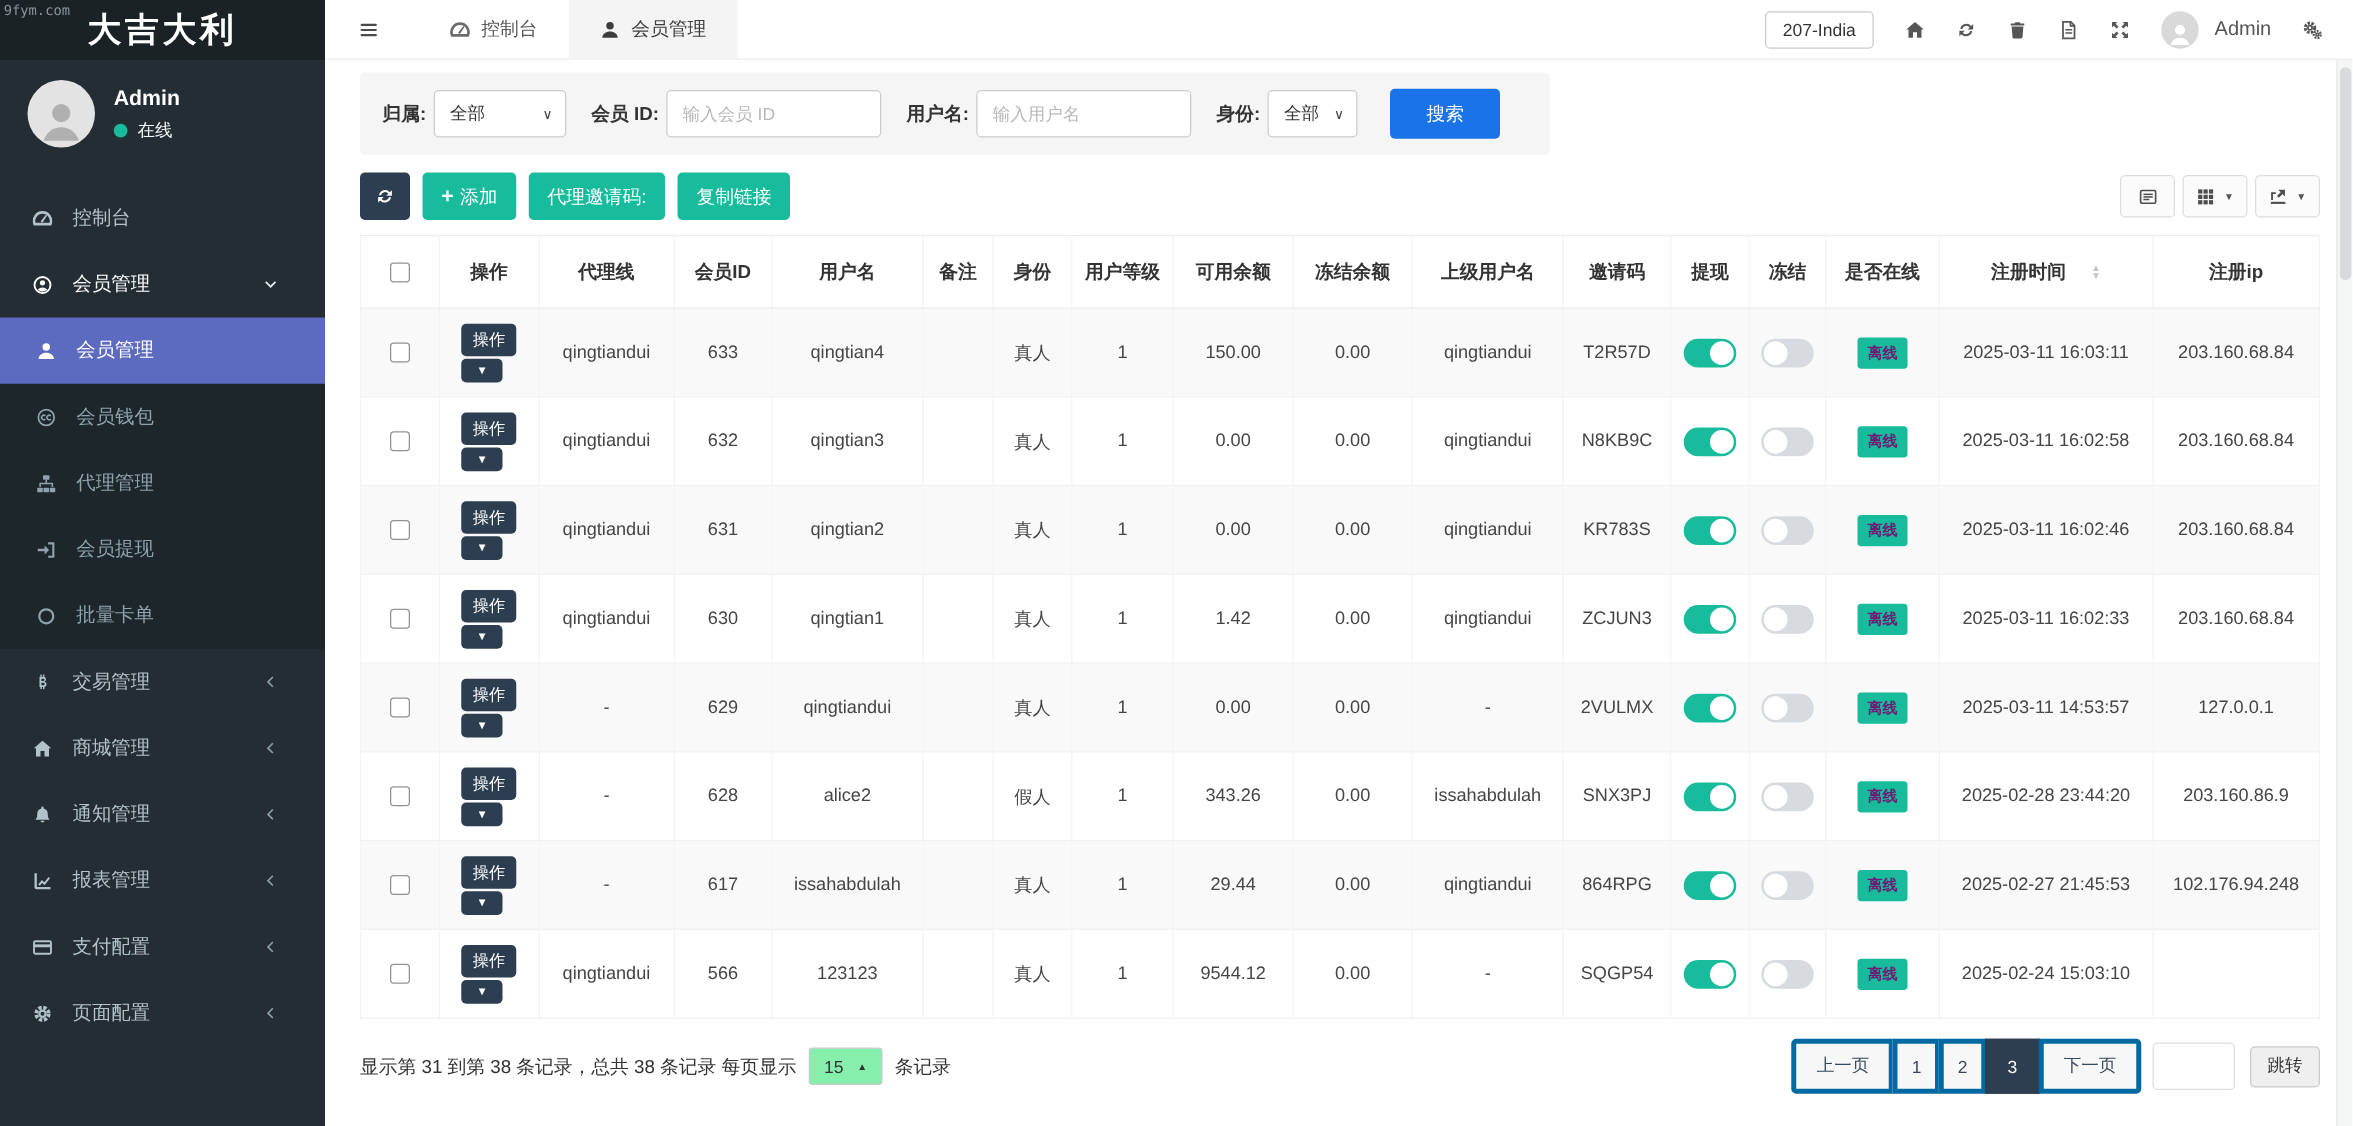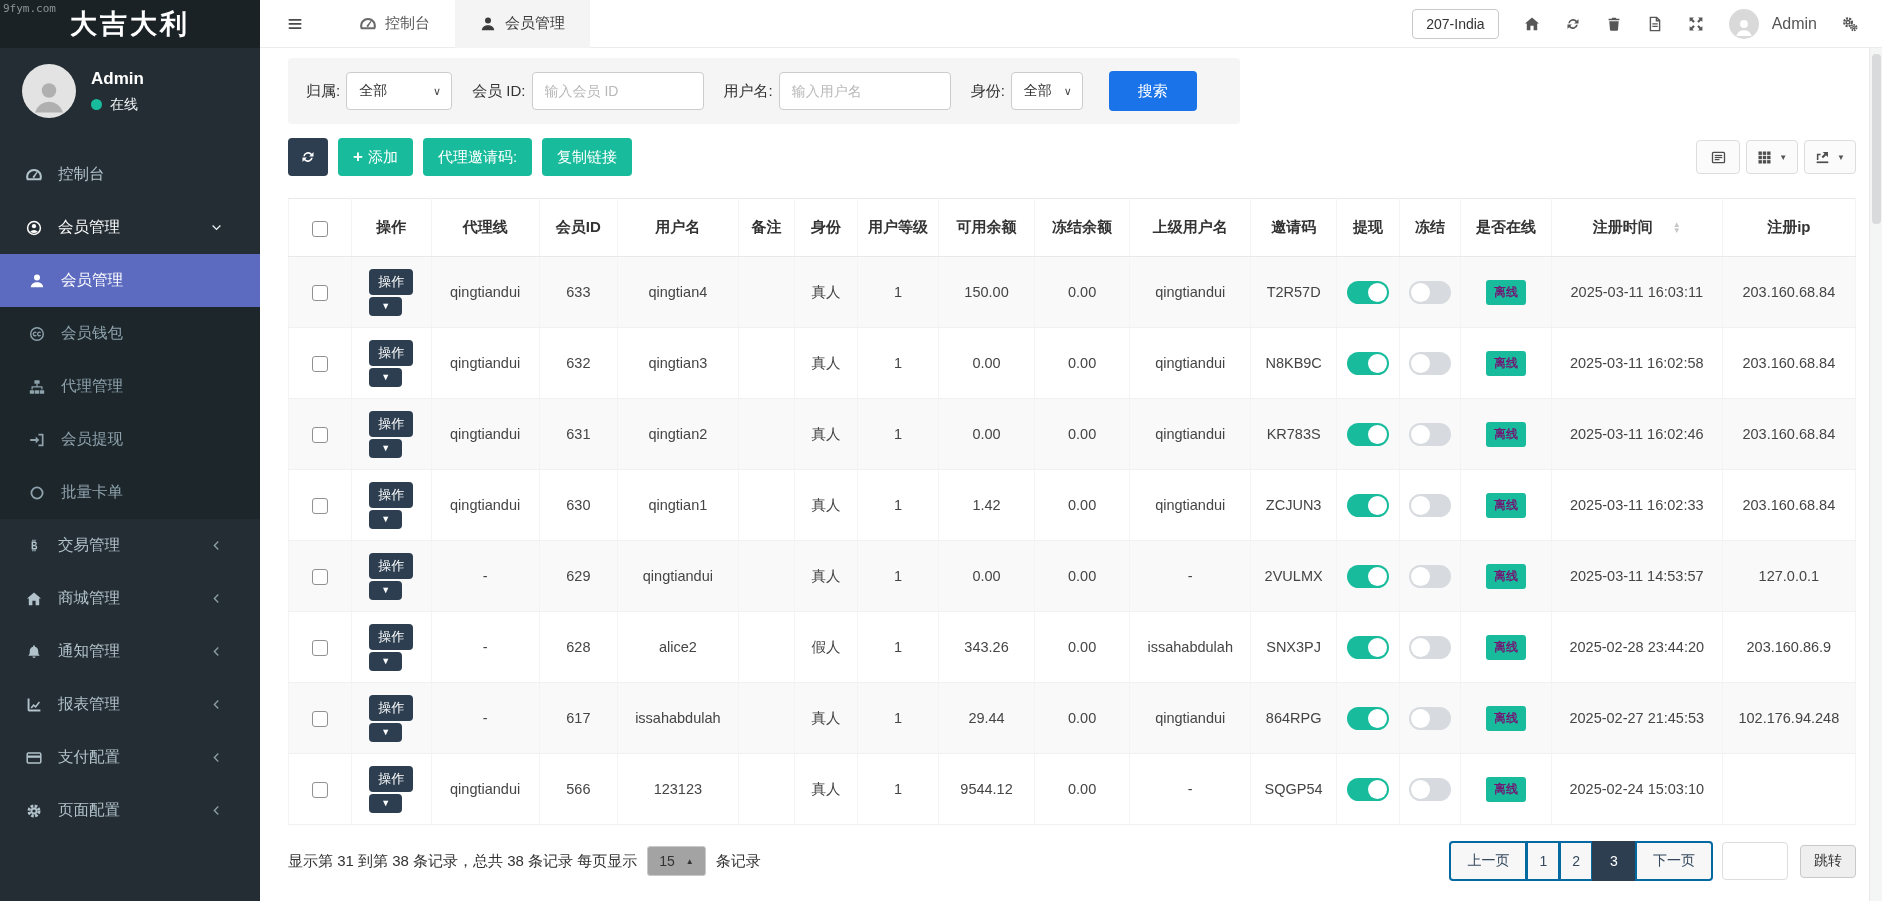--- a/index.html
+++ b/index.html
@@ -50,40 +50,40 @@
   .region-btn{border:1px solid #c9c9c9;background:#fff;border-radius:4px;padding:6px 13px;font-size:14px;color:#333;cursor:pointer}
   .nav-icon{color:#565656;display:flex;cursor:pointer}
   .nav-icon svg{width:16px;height:16px}
   .avatar-sm{width:30px;height:30px;border-radius:50%;background:#d9d9d9;display:flex;align-items:center;justify-content:center;overflow:hidden;color:#fff}
   .avatar-sm svg{width:22px;height:22px;margin-top:6px}
   .admin-name{font-size:16px;color:#555;margin-left:-12px}
 
   
   .content{flex:1;padding:10px 26px 0 28px;position:relative}
   .filter-bar{background:#f5f5f5;border-radius:4px;height:66px;width:952px;display:flex;align-items:center;padding:0 16px;gap:6px}
-  .flabel{font-size:15px;font-weight:normal;color:#333;white-space:nowrap;margin-left:14px}
+  .flabel{font-size:15px;font-weight:bold;color:#333;white-space:nowrap;margin-left:14px}
   .flabel:first-child{margin-left:2px}
   .fselect{height:38px;width:106px;background:#fff;border:1px solid #ccc;border-radius:4px;display:flex;align-items:center;justify-content:space-between;padding:0 10px 0 12px;font-size:14px;color:#333;cursor:pointer}
   .fselect.small{width:72px}
   .sel-caret{font-size:11px;color:#444}
   .finput{height:38px;width:172px;border:1px solid #ccc;border-radius:4px;background:#fff;padding:0 12px;font-size:14px;color:#333;outline:none}
   .finput::placeholder{color:#b8b8b8}
   .btn-search{margin-left:20px;width:88px;height:40px;background:var(--blue);border:none;border-radius:4px;color:#fff;font-size:15px;cursor:pointer}
 
   .toolbar{display:flex;align-items:center;margin-top:14px}
   .btn-dark{width:40px;height:38px;background:var(--navy);border:none;border-radius:4px;color:#fff;display:flex;align-items:center;justify-content:center;cursor:pointer}
   .btn-green{height:38px;background:var(--teal);border:none;border-radius:4px;color:#fff;font-size:15px;padding:0 15px;margin-left:10px;display:flex;align-items:center;gap:5px;cursor:pointer}
   .btn-green .plus{font-size:17px;font-weight:bold}
   .tool-right{margin-left:auto;display:flex;gap:6px}
   .tbtn{height:34px;min-width:44px;background:#fbfbfb;border:1px solid #ddd;border-radius:4px;color:#4d4d4d;display:flex;align-items:center;justify-content:center;gap:7px;padding:0 10px;cursor:pointer}
   .tbtn svg{width:15px;height:15px}
   .tcaret{font-size:8px;color:#555}
 
   
-  .grid{width:100%;border-collapse:collapse;margin-top:22px;table-layout:fixed}
+  .grid{width:100%;border-collapse:collapse;margin-top:12px;table-layout:fixed}
   .grid th{height:58px;font-size:15px;color:#333;font-weight:bold;text-align:center;background:#fff;
     border-top:1px solid #e9e9e9;border-bottom:1px solid #e9e9e9;border-right:1px solid #f4f4f4}
   .grid th:first-child,.grid td:first-child{border-left:1px solid #f4f4f4}
   .grid td{height:71px;text-align:center;font-size:14.5px;color:#454545;border-bottom:1px solid #f1f1f1;border-right:1px solid #f4f4f4;overflow:hidden;white-space:nowrap}
   tr.striped{background:#f9f9f9}
   .cb{width:16px;height:16px;accent-color:#fff;appearance:none;border:1.5px solid #919191;border-radius:3px;background:#fff;cursor:pointer;vertical-align:middle}
   .sorter{display:inline-flex;flex-direction:column;margin-left:20px;vertical-align:middle;cursor:pointer}
   .sorter i{font-style:normal;font-size:8px;line-height:6px;color:#c6c6c6}
   .op-group{display:inline-flex;flex-direction:column;align-items:flex-start;gap:2px}
   .op-main{background:var(--navy);color:#fff;font-size:13px;padding:4px 9px;border:none;border-radius:4px;cursor:pointer}
@@ -93,24 +93,24 @@
   .toggle.on{background:var(--teal)}
   .toggle.off{background:#d7dade}
   .toggle .knob{position:absolute;top:2px;width:19px;height:19px;border-radius:50%;background:#fff}
   .toggle.on .knob{right:2px}
   .toggle.off .knob{left:2px}
   .badge{background:var(--teal);color:#701a75;font-size:12px;font-weight:bold;padding:4px 8px;border-radius:3px;display:inline-block}
 
   
   .table-footer{display:flex;align-items:center;margin-top:16px;font-size:15px;color:#333}
   .summary{display:flex;align-items:center}
-  .page-size{display:inline-flex;align-items:center;gap:11px;background:#a3a3a3;border:1px solid #c9c9c9;border-radius:3px;padding:6px 11px;margin:0 10px;font-size:14px;color:#333;cursor:pointer}
+  .page-size{display:inline-flex;align-items:center;gap:11px;background:#86efac;border:1px solid #c9c9c9;border-radius:3px;padding:6px 11px;margin:0 10px;font-size:14px;color:#333;cursor:pointer}
   .caret-up{font-size:8px;color:#333}
   .pagination{margin-left:auto;display:flex}
-  .page-btn{padding:9px 16px;background:#f7f7f7;border:2px solid #0369a1;margin-left:-1px;font-size:14px;color:#34495e;cursor:pointer;text-align:center}
+  .page-btn{padding:9px 16px;background:#f7f7f7;border:4px solid #0369a1;margin-left:-1px;font-size:14px;color:#34495e;cursor:pointer;text-align:center}
   .page-btn.num{min-width:33px;padding:9px 11px}
   .page-btn:first-child{border-radius:4px 0 0 4px}
   .page-btn:last-child{border-radius:0 4px 4px 0}
   .page-btn.active{background:var(--navy);border-color:var(--navy);color:#fff;min-width:44px}
   .jump-input{width:66px;height:38px;border:1px solid #ddd;border-radius:4px;margin-left:9px;background:#fff;outline:none;padding:0 8px;font-size:14px}
   .jump-btn{margin-left:12px;height:33px;padding:0 13px;background:#efefef;border:1px solid #c9c9c9;border-radius:4px;font-size:14px;color:#333;cursor:pointer}
 
   .scroll-strip{position:absolute;top:48px;right:0;width:13px;height:853px;background:#f4f5f5;border-left:1px solid #e9e9e9}
   .scroll-thumb{width:9px;height:170px;margin:6px auto 0;background:#d9dadb;border-radius:4px}
 </style>

